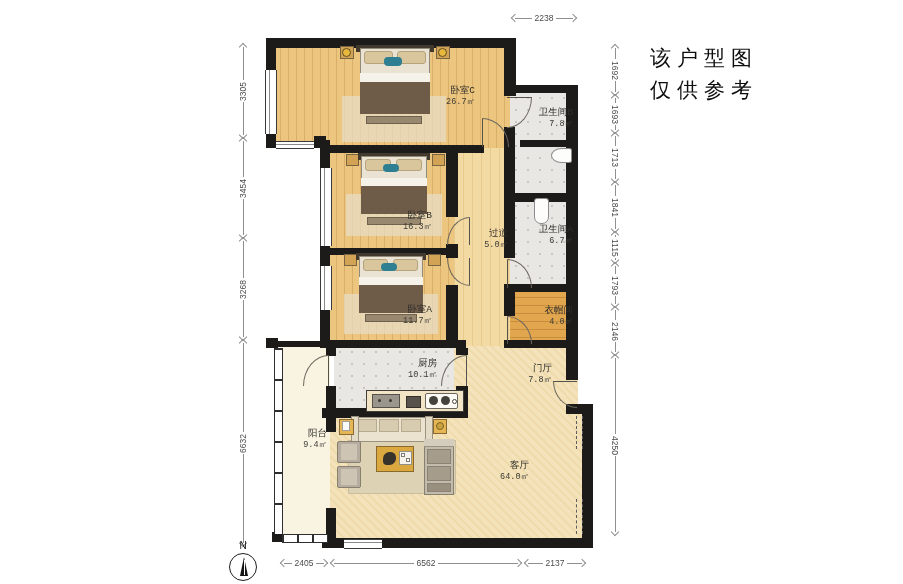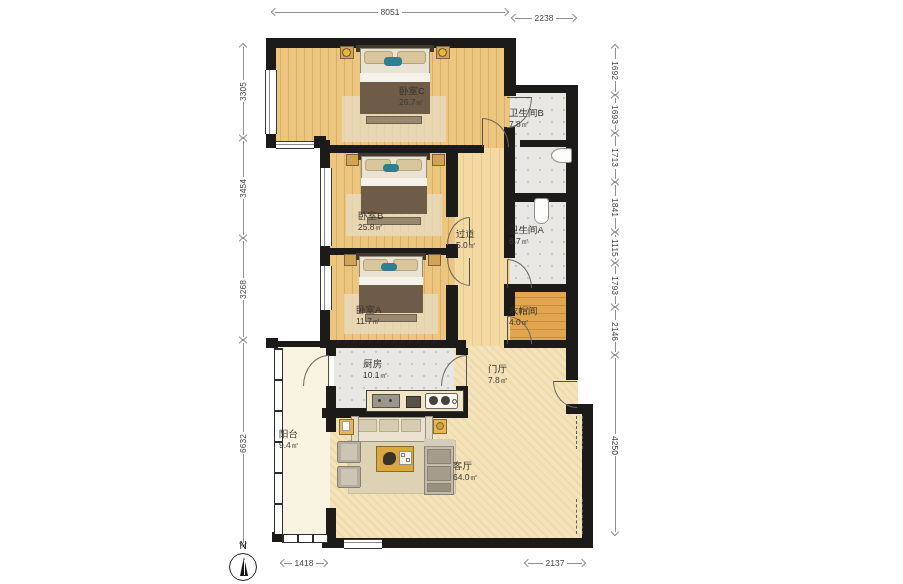--- a/index.html
+++ b/index.html
@@ -30,21 +30,21 @@
   .aTR{border-top:1px solid #6b675f;border-right:1px solid #6b675f;border-top-right-radius:100% 100%;}
   .aTL{border-top:1px solid #6b675f;border-left:1px solid #6b675f;border-top-left-radius:100% 100%;}
   .aBR{border-bottom:1px solid #6b675f;border-right:1px solid #6b675f;border-bottom-right-radius:100% 100%;}
   .aBL{border-bottom:1px solid #6b675f;border-left:1px solid #6b675f;border-bottom-left-radius:100% 100%;}
   .lfL{border-left:1.5px solid #55524c;}
   .lfR{border-right:1.5px solid #55524c;}
   .lfT{border-top:1.5px solid #55524c;}
   
   .fu{position:absolute;box-sizing:border-box;z-index:6;}
   
-  .rl{position:absolute;text-align:left;color:#2f2e2b;z-index:7;line-height:1.25;}
+  .rl{position:absolute;text-align:right;color:#2f2e2b;z-index:7;line-height:1.25;font-family:Liberation Mono, monospace;}
   .rl .nm{display:block;font-size:9.5px;}
   .rl .a2{display:block;font-size:8.5px;color:#3d3c38;}
   
   .dh,.dv{position:absolute;color:#4a4a4a;z-index:8;display:flex;align-items:center;}
   .dh{flex-direction:row;height:12px;}
   .dv{flex-direction:column;width:12px;}
   .dh .ln{flex:1;height:0;border-top:1px solid #8f8f8f;}
   .dv .ln{flex:1;width:0;border-left:1px solid #8f8f8f;}
   .dh b,.dv b{font-weight:normal;font-size:8.5px;line-height:1;white-space:nowrap;}
   .dh b{padding:0 3px;}
@@ -224,21 +224,21 @@
   <div class="rl" style="left:399px;top:85px;width:76px">
     <span class="nm">卧室C</span>
     <span class="a2">26.7㎡</span>
   </div>
   <div class="rl" style="left:509px;top:107px;width:64px">
     <span class="nm">卫生间B</span>
     <span class="a2">7.8㎡</span>
   </div>
   <div class="rl" style="left:358px;top:210px;width:74px">
     <span class="nm">卧室B</span>
-    <span class="a2">25.8㎡</span>
+    <span class="a2">16.3㎡</span>
   </div>
   <div class="rl" style="left:456px;top:228px;width:52px">
     <span class="nm">过道</span>
     <span class="a2">5.0㎡</span>
   </div>
   <div class="rl" style="left:509px;top:224px;width:64px">
     <span class="nm">卫生间A</span>
     <span class="a2">6.7㎡</span>
   </div>
   <div class="rl" style="left:356px;top:304px;width:76px">
@@ -259,39 +259,39 @@
   </div>
   <div class="rl" style="left:279px;top:428px;width:48px">
     <span class="nm">阳台</span>
     <span class="a2">9.4㎡</span>
   </div>
   <div class="rl" style="left:453px;top:460px;width:76px">
     <span class="nm">客厅</span>
     <span class="a2">64.0㎡</span>
   </div>
 
-  <div class="dh" style="left:272px;top:6px;width:236px">
-    <i class="ahead al"></i>
-      <i class="ln"></i>
-    <b>8051</b>
-    <i class="ln"></i>
-      <i class="ahead ar"></i>
-  </div>
   <div class="dh" style="left:512px;top:12px;width:64px">
     <i class="ahead al"></i>
       <i class="ln"></i>
     <b>2238</b>
     <i class="ln"></i>
       <i class="ahead ar"></i>
   </div>
 
   <div class="dh" style="left:281px;top:557px;width:46px">
     <i class="ahead al"></i>
       <i class="ln"></i>
-    <b>1418</b>
+    <b>2405</b>
+    <i class="ln"></i>
+      <i class="ahead ar"></i>
+  </div>
+  <div class="dh" style="left:331px;top:557px;width:190px">
+    <i class="ahead al"></i>
+      <i class="ln"></i>
+    <b>6562</b>
     <i class="ln"></i>
       <i class="ahead ar"></i>
   </div>
   <div class="dh" style="left:525px;top:557px;width:60px">
     <i class="ahead al"></i>
       <i class="ln"></i>
     <b>2137</b>
     <i class="ln"></i>
       <i class="ahead ar"></i>
   </div>
@@ -375,20 +375,24 @@
       <i class="ahead ad"></i>
   </div>
   <div class="dv" style="left:609px;top:355px;height:180px">
     <i class="ahead au"></i>
       <i class="ln"></i>
     <b>4250</b>
     <i class="ln"></i>
       <i class="ahead ad"></i>
   </div>
 
+  <div class="notice">
+    <span style="display:block">该户型图</span>
+    <span style="display:block">仅供参考</span>
+  </div>
 
 
   <div class="compass">
     <span class="nl">N</span>
     <div class="circ">
       <div class="needle"></div>
       <div class="nwhite"></div>
     </div>
   </div>
 

